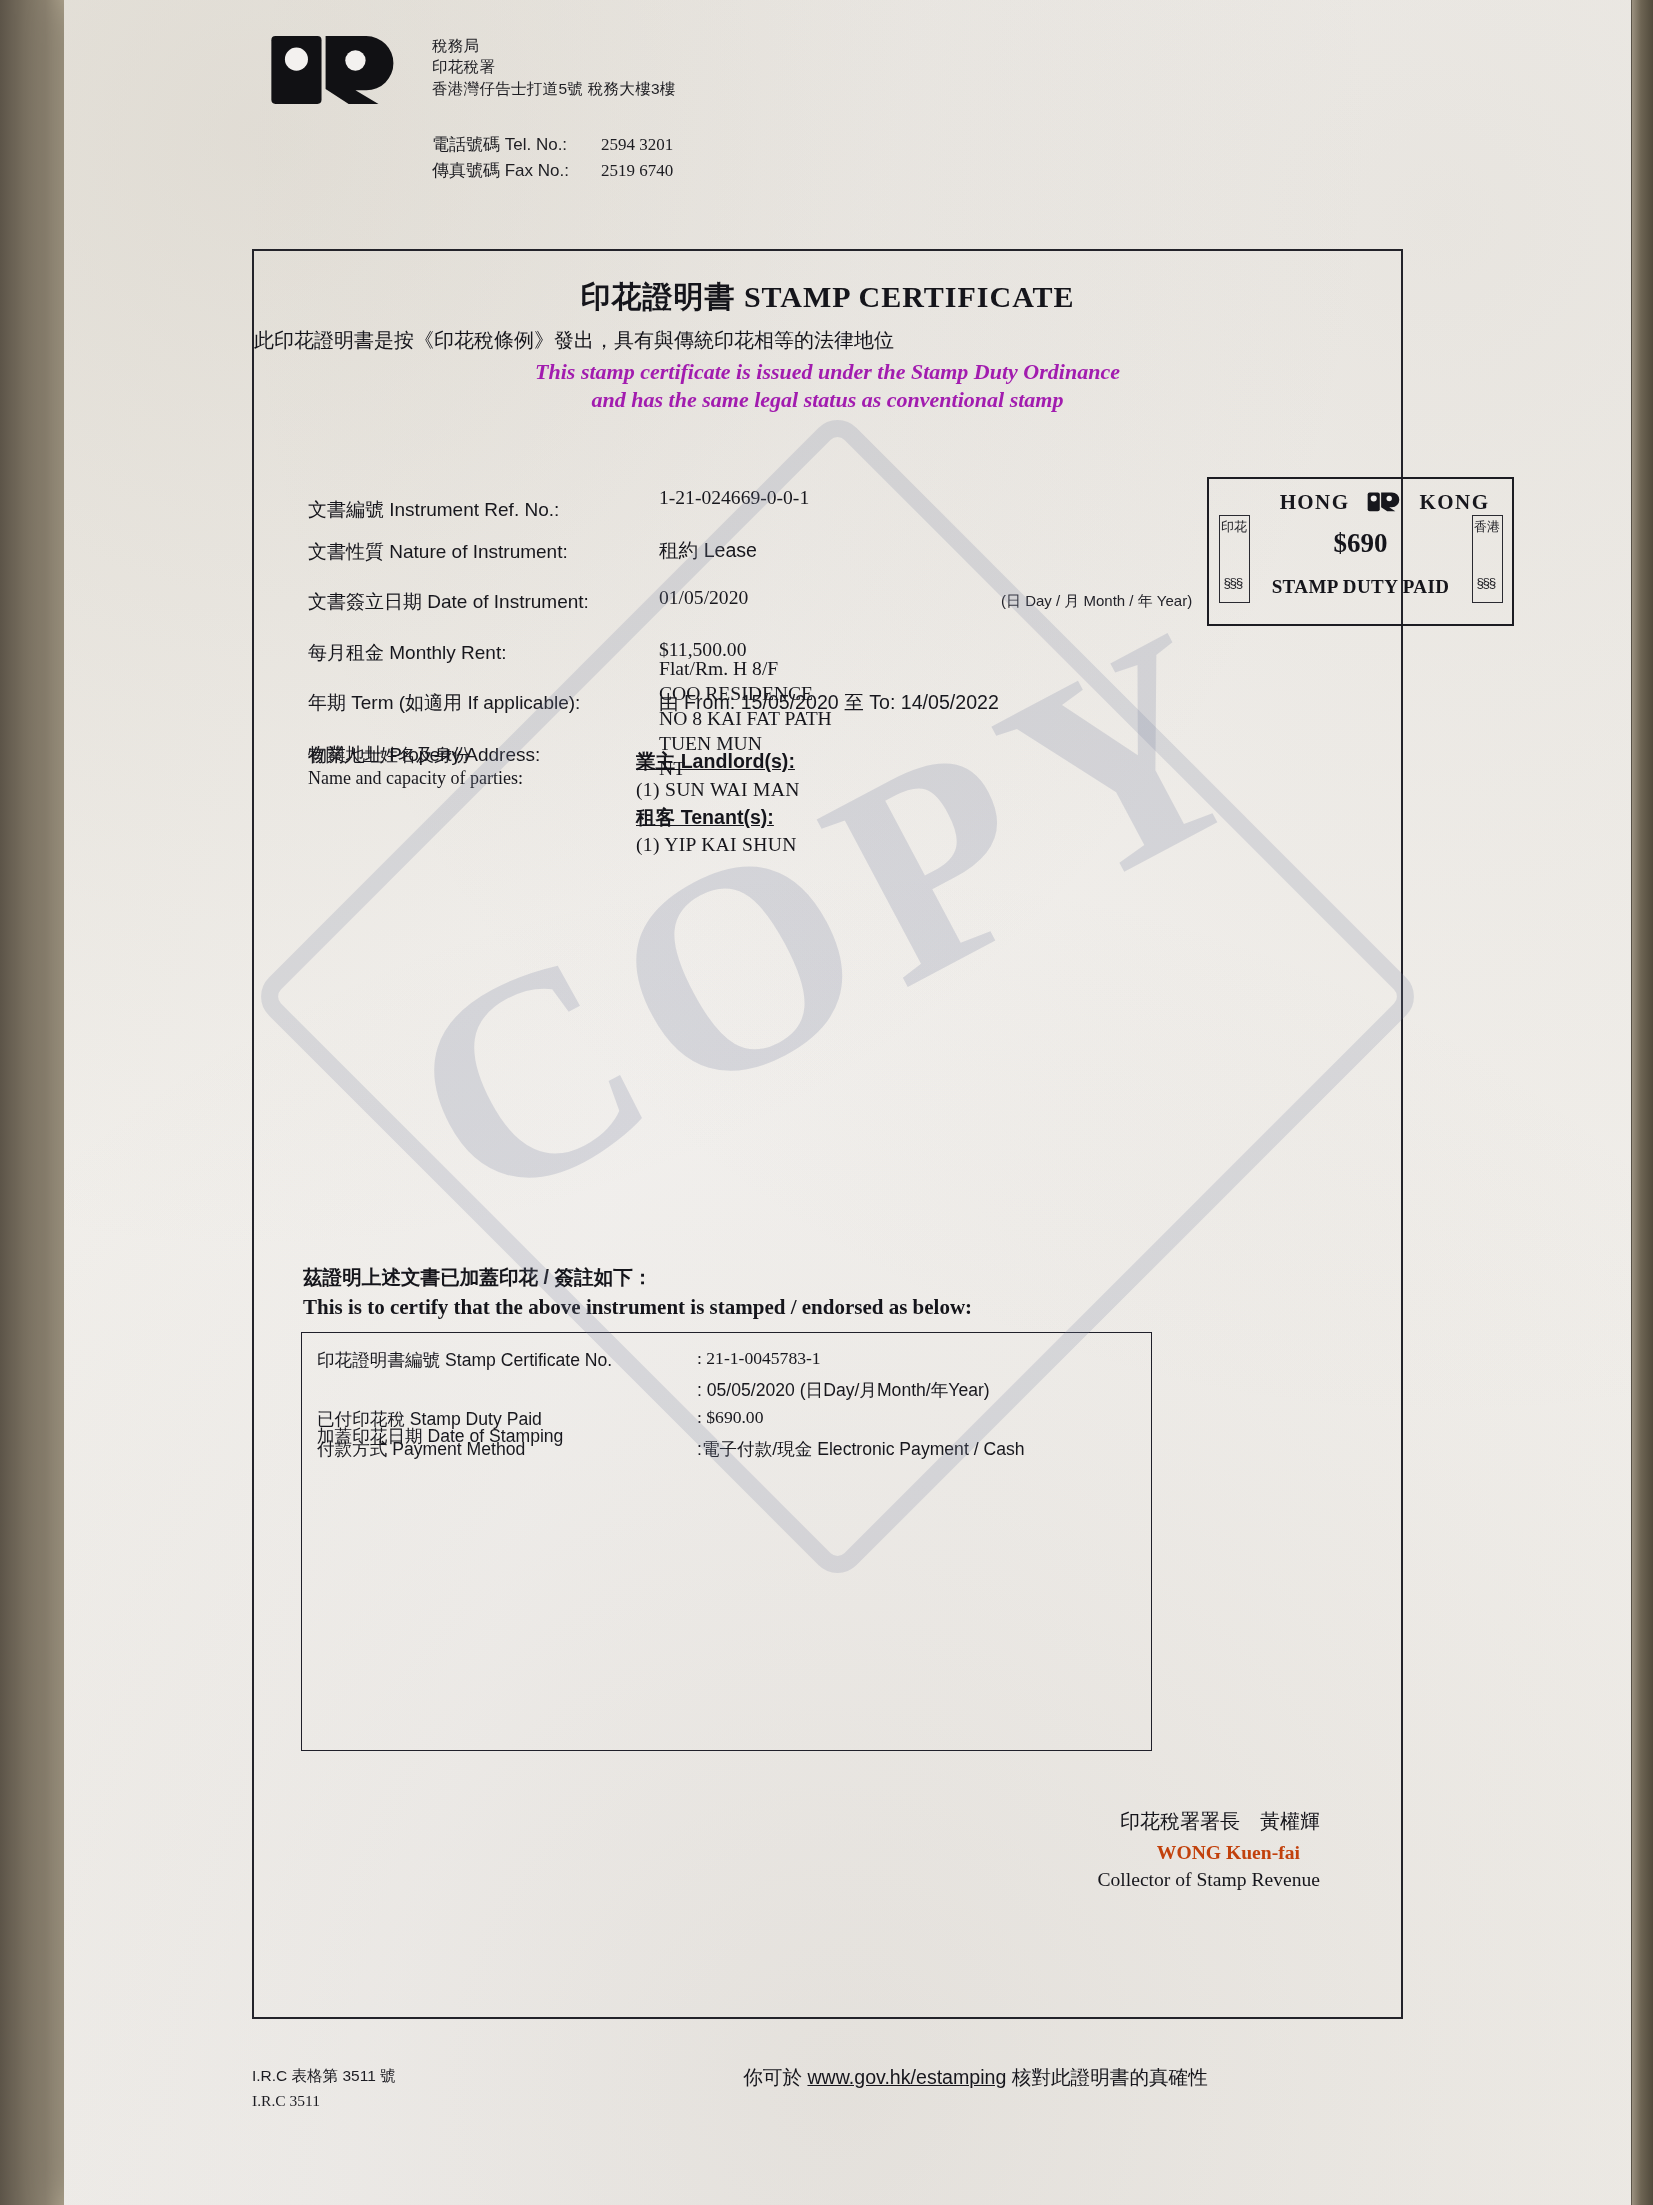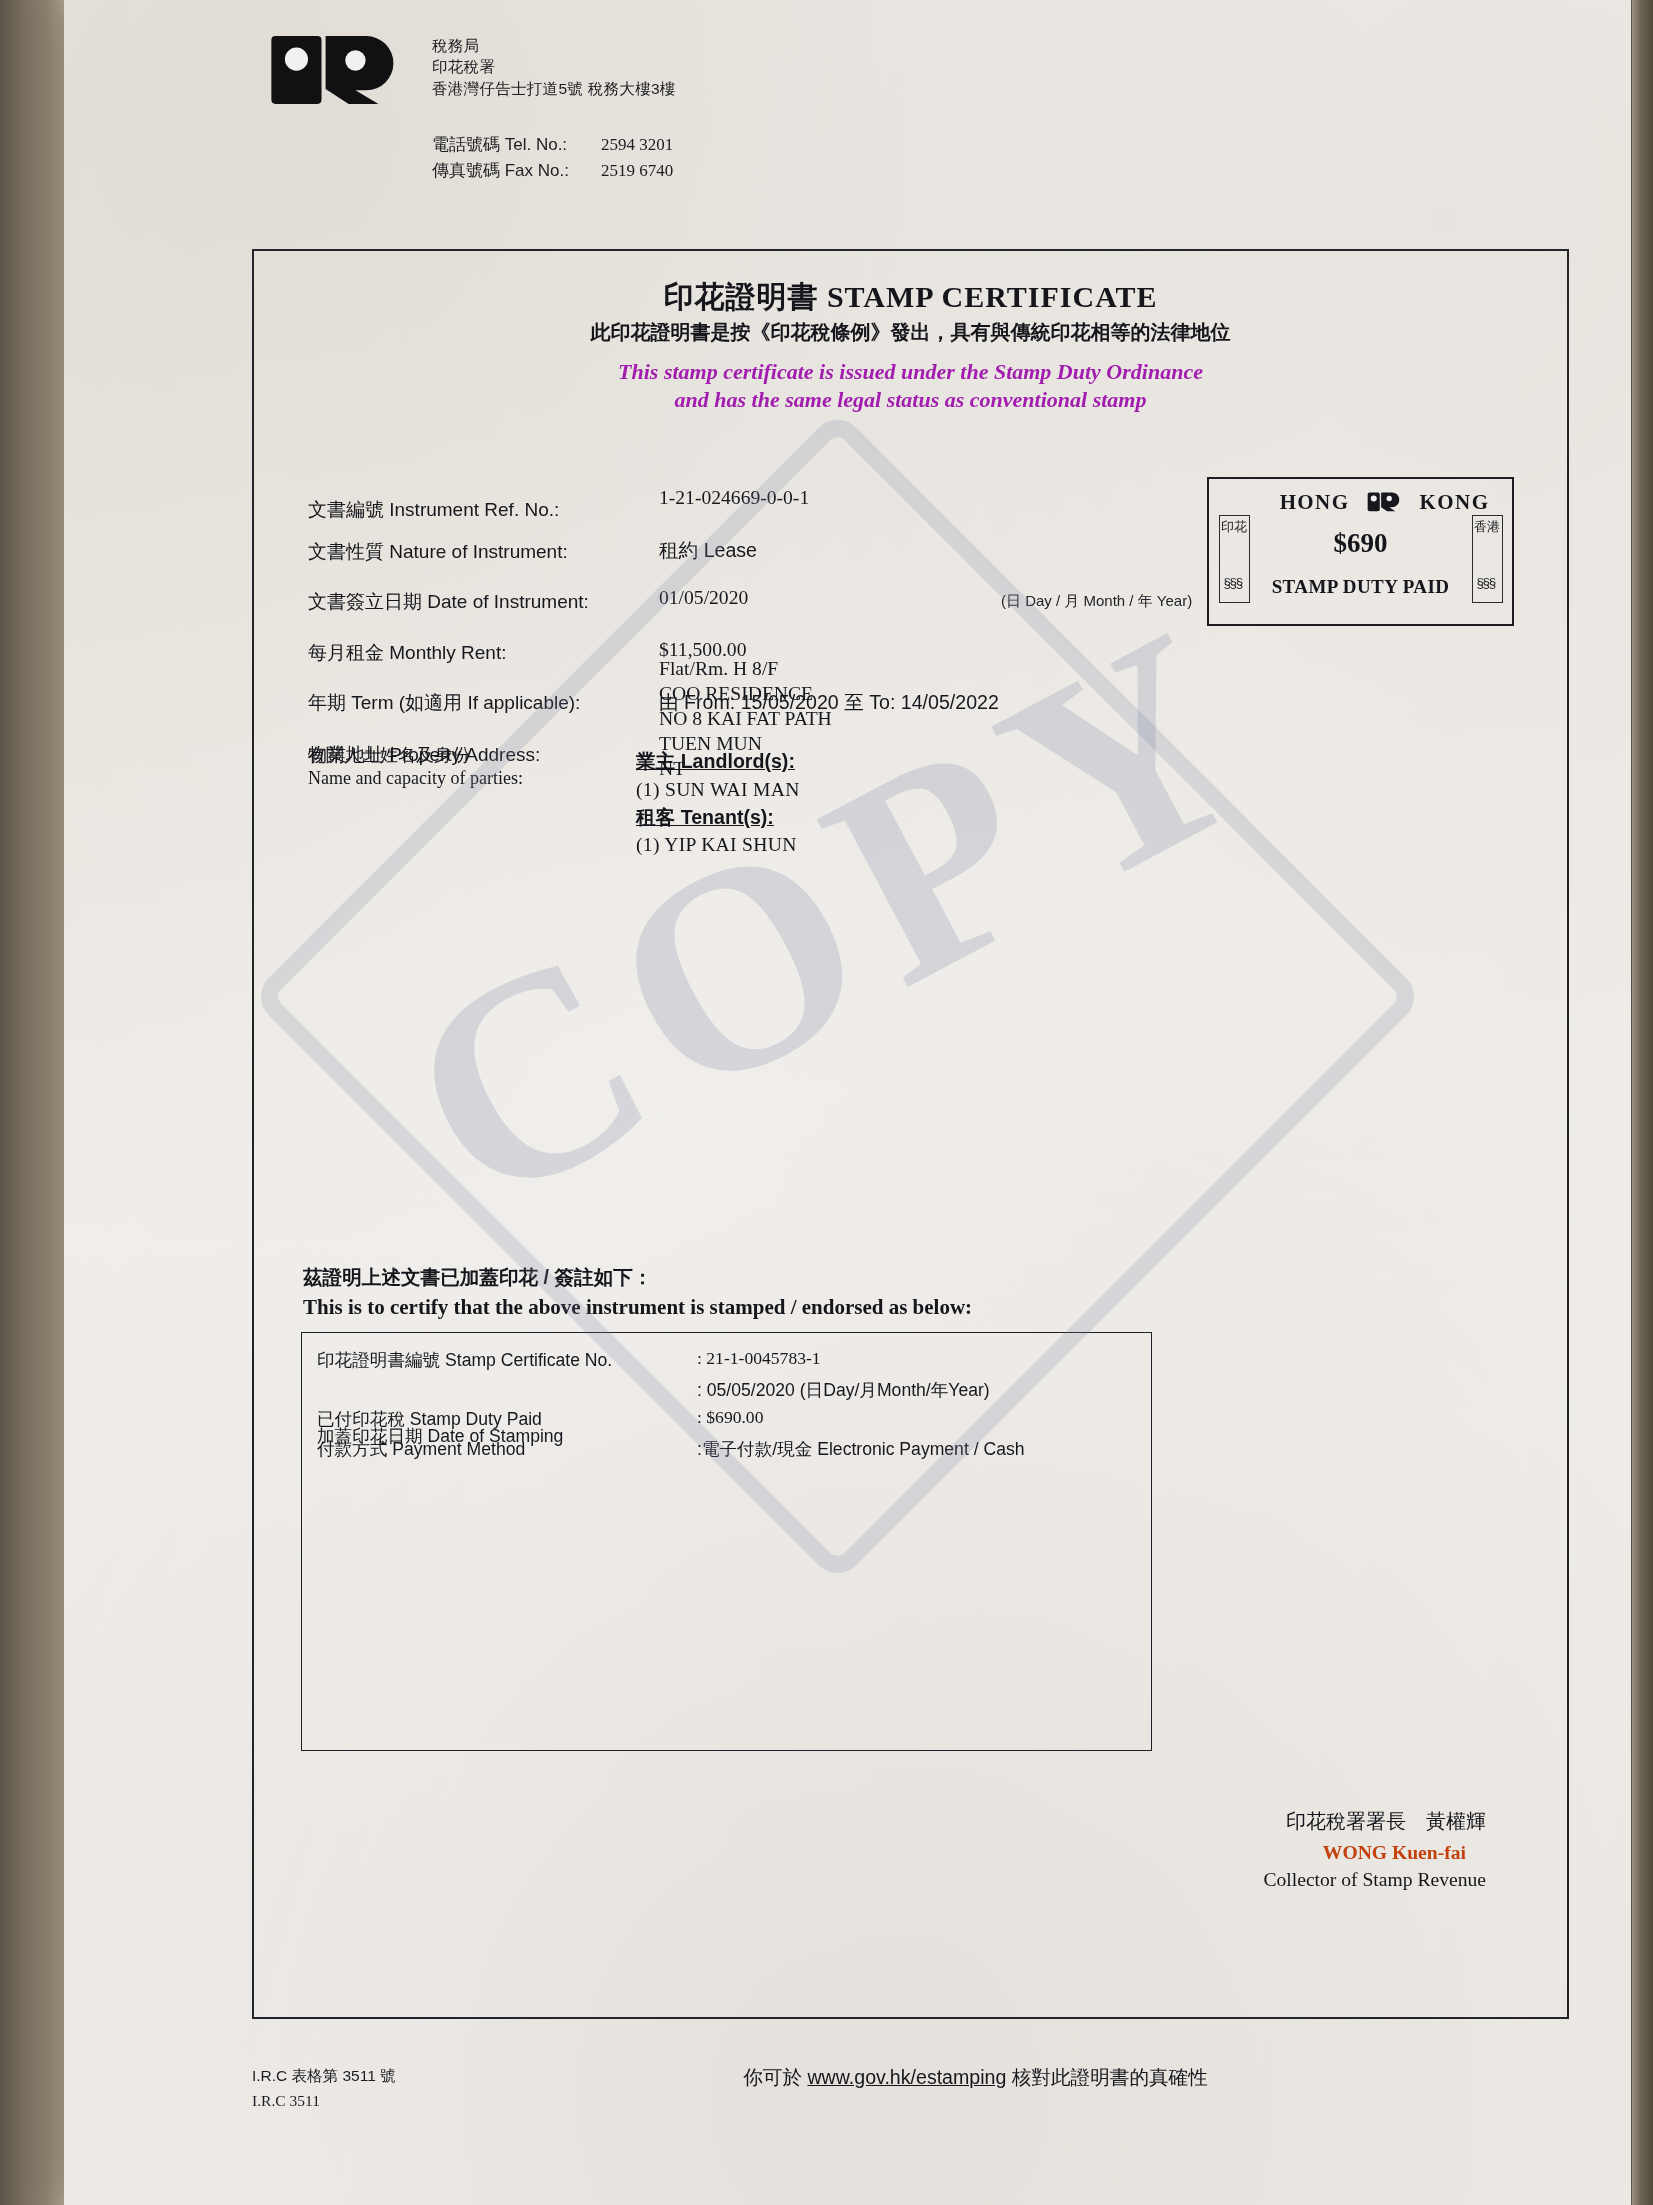--- a/index.html
+++ b/index.html
@@ -97,43 +97,43 @@
   #hdr-right .l2 { font-size: 17.6px; letter-spacing: 1.1px; margin-top: 2px; }
   #hdr-right .l3 { font-size: 17px; margin-top: 3.4px; }
   #hdr-right .l4 { font-size: 17px; margin-top: 2px; }
   #hdr-right .l5 { font-size: 17px; margin-top: 6.8px; }
   #hdr-right .l6 { font-size: 17px; margin-top: 2px; }
   
   #frame {
     position: absolute;
     left: 188px;
     top: 249px;
-    width: 1317px;
+    width: 1151px;
     height: 1770px;
     border: 2px solid #23232a;
     box-sizing: border-box;
   }
   #title-zh-en {
     position: absolute;
     left: 0; right: 0;
     top: 26px;
     text-align: center;
     font-size: 30px;
     font-weight: bold;
     letter-spacing: 1px;
     color: #15151b;
     font-family: "Liberation Serif", serif;
   }
   #subtitle-zh {
     position: absolute;
     left: 0; right: 0;
-    top: 68px;
-    text-align: center;
+    top: 76px;
+    text-align: left;
     font-size: 20px;
-    font-weight: bold;
+    font-weight: normal;
     color: #15151b;
     font-family: "Liberation Sans", sans-serif;
   }
   #subtitle-en1, #subtitle-en2 {
     position: absolute;
     left: 0; right: 0;
     text-align: center;
     font-size: 22px;
     font-weight: bold;
     font-style: italic;

